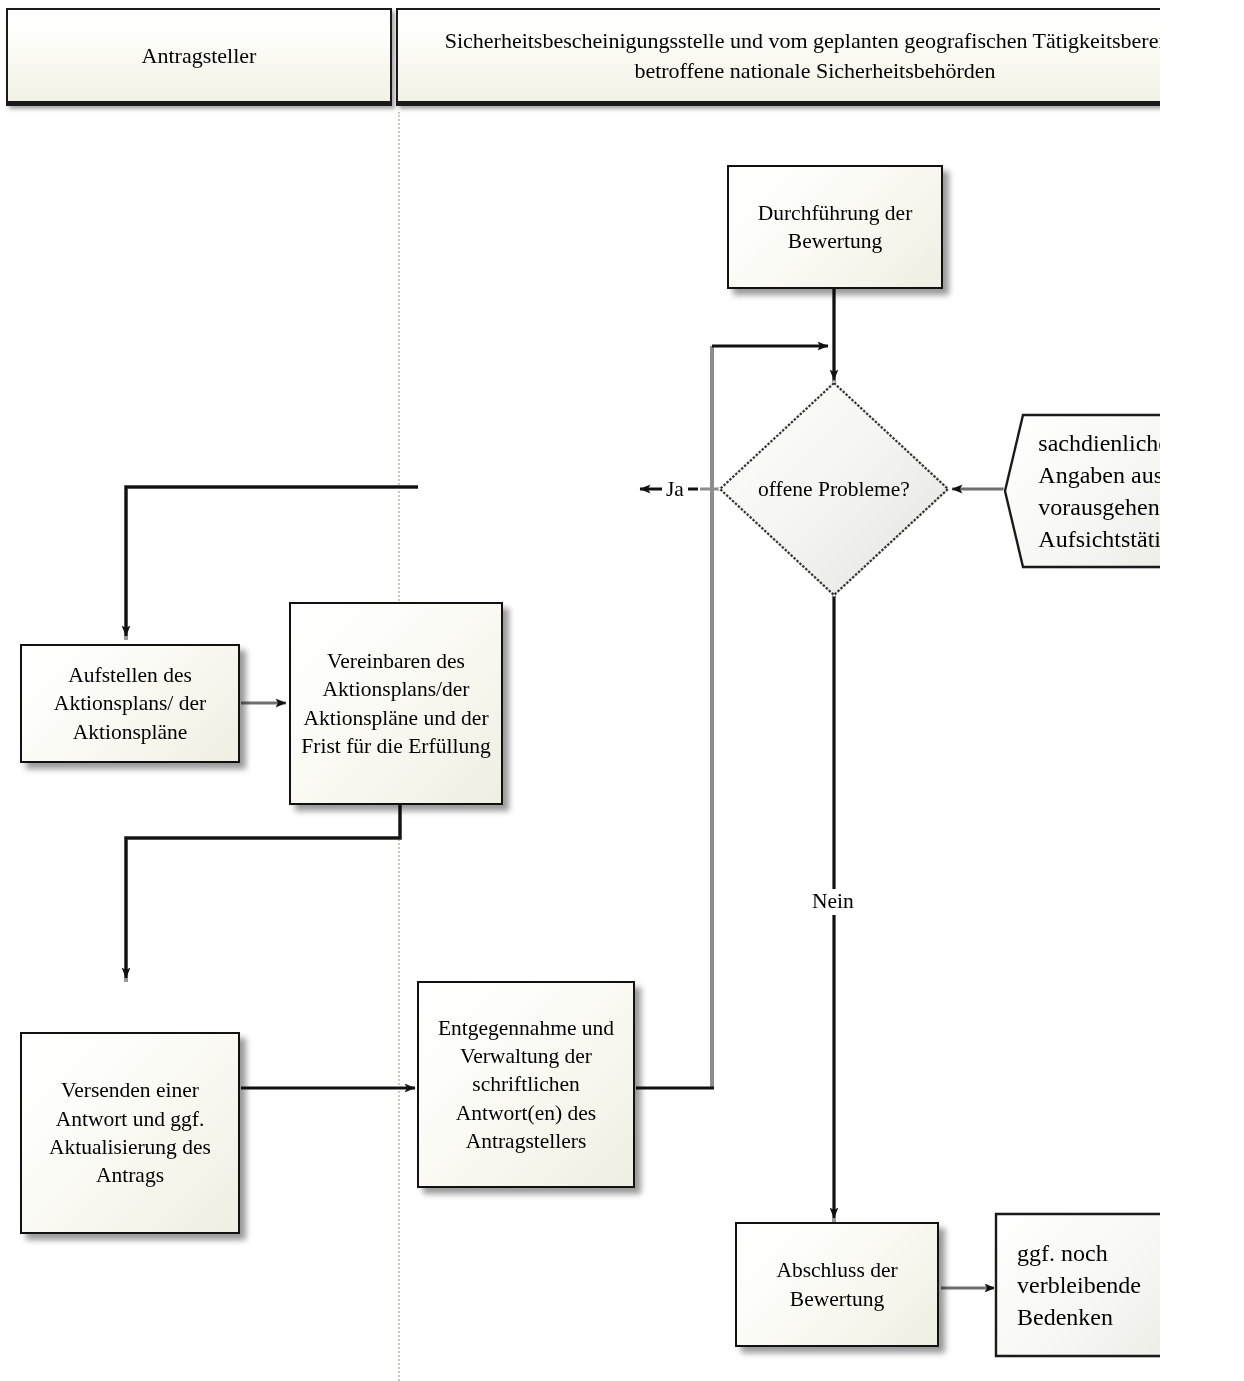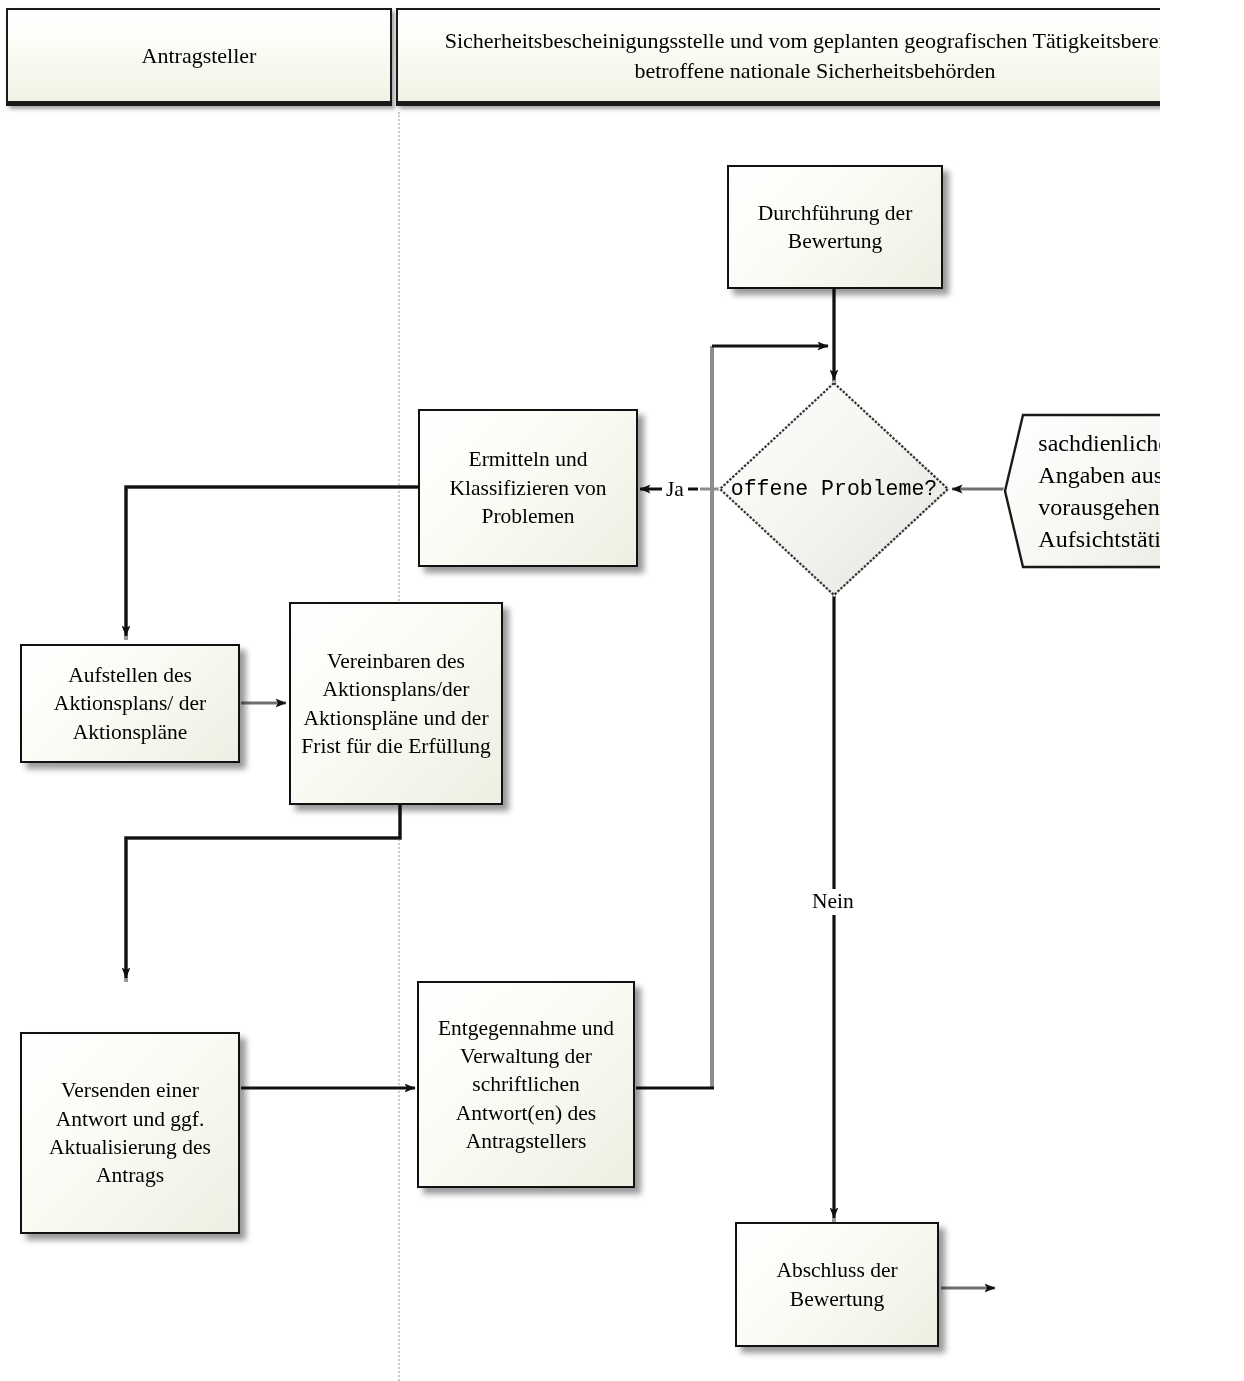--- a/index.html
+++ b/index.html
@@ -79,21 +79,20 @@
   }
   .diamond-label {
     position: absolute;
     inset: 0;
     display: flex;
     align-items: center;
     justify-content: center;
     text-align: right;
     font-size: 21.5px;
     line-height: 1.32;
-    font-family: Liberation Mono, monospace;
   }
 
   
   .penta {
     position: absolute;
     box-sizing: border-box;
     display: flex;
     align-items: center;
     font-size: 24px;
     line-height: 1.34;
@@ -233,23 +232,20 @@
   </div>
 
   <div class="penta penta-left" style="left:1003px; top:413px; width:221px; height:156px;">
     <div class="penta-bg"></div>
     <svg class="penta-outline" viewBox="0 0 221 156" width="221" height="156">
       <polygon points="20,2 219,2 219,154 20,154 2,78" fill="none" stroke="#1a1a1a" stroke-width="2.4"></polygon>
     </svg>
     <div class="penta-text">sachdienliche Angaben aus vorausgehender Aufsichtstätigkeit</div>
   </div>
 
-  <div class="node process" style="left:418px; top:409px; width:220px; height:158px;">
-    <span>Ermitteln und Klassifizieren von Problemen</span>
-  </div>
 
   <div class="node process" style="left:20px; top:644px; width:220px; height:119px;">
     <span>Aufstellen des Aktionsplans/ der Aktionspläne</span>
   </div>
 
   <div class="node process" style="left:289px; top:602px; width:214px; height:203px;">
     <span>Vereinbaren des Aktionsplans/der Aktionspläne und der Frist für die Erfüllung</span>
   </div>
 
   <div class="node process" style="left:20px; top:986px; width:220px; height:202px;margin-top:46px;">
@@ -257,18 +253,25 @@
   </div>
 
   <div class="node process" style="left:417px; top:981px; width:218px; height:207px;">
     <span>Entgegennahme und Verwaltung der schriftlichen Antwort(en) des Antragstellers</span>
   </div>
 
   <div class="node process" style="left:735px; top:1222px; width:204px; height:125px;">
     <span>Abschluss der Bewertung</span>
   </div>
 
+  <div class="penta penta-right" style="left:994px; top:1212px; width:230px; height:146px;">
+    <div class="penta-bg"></div>
+    <svg class="penta-outline" viewBox="0 0 230 146" width="230" height="146">
+      <polygon points="2,2 202,2 228,73 202,144 2,144" fill="none" stroke="#1a1a1a" stroke-width="2.4"></polygon>
+    </svg>
+    <div class="penta-text">ggf. noch verbleibende Bedenken</div>
+  </div>
 
   <div class="edge-label" style="left:662px; top:477px;">Ja</div>
 
   <div class="edge-label" style="left:808px; top:889px;">Nein</div>
 
 </div>
 
 </body></html>

